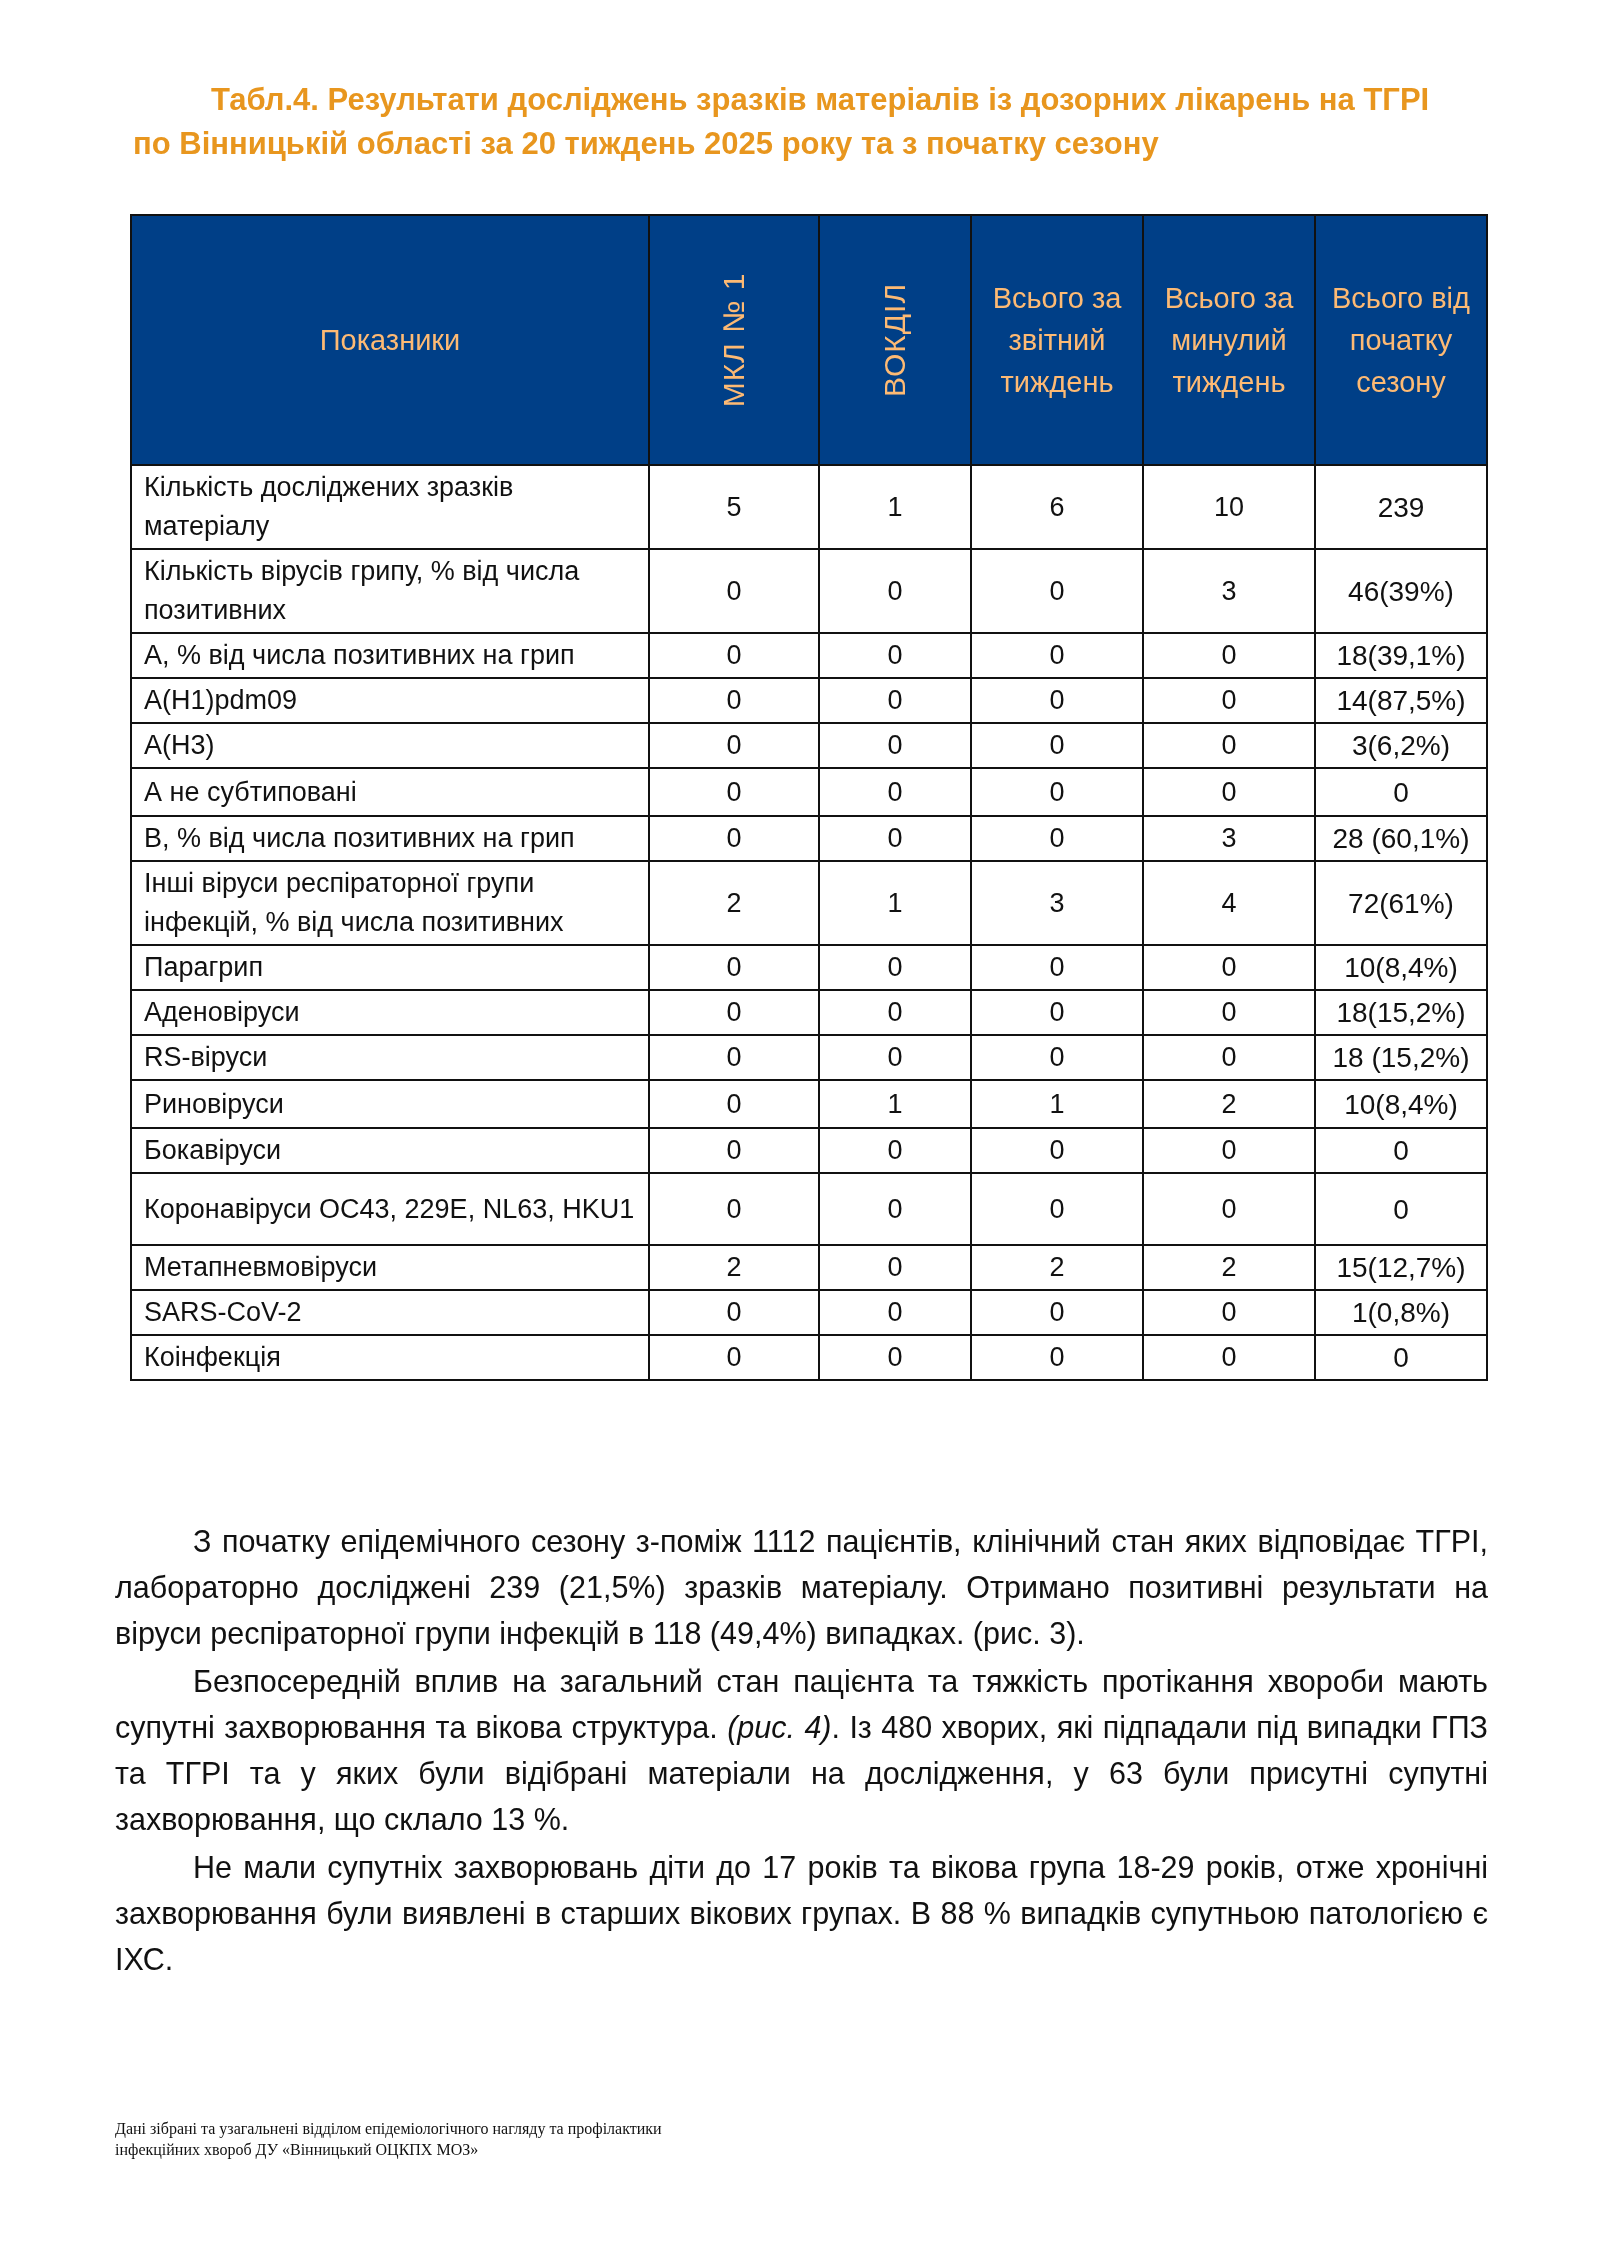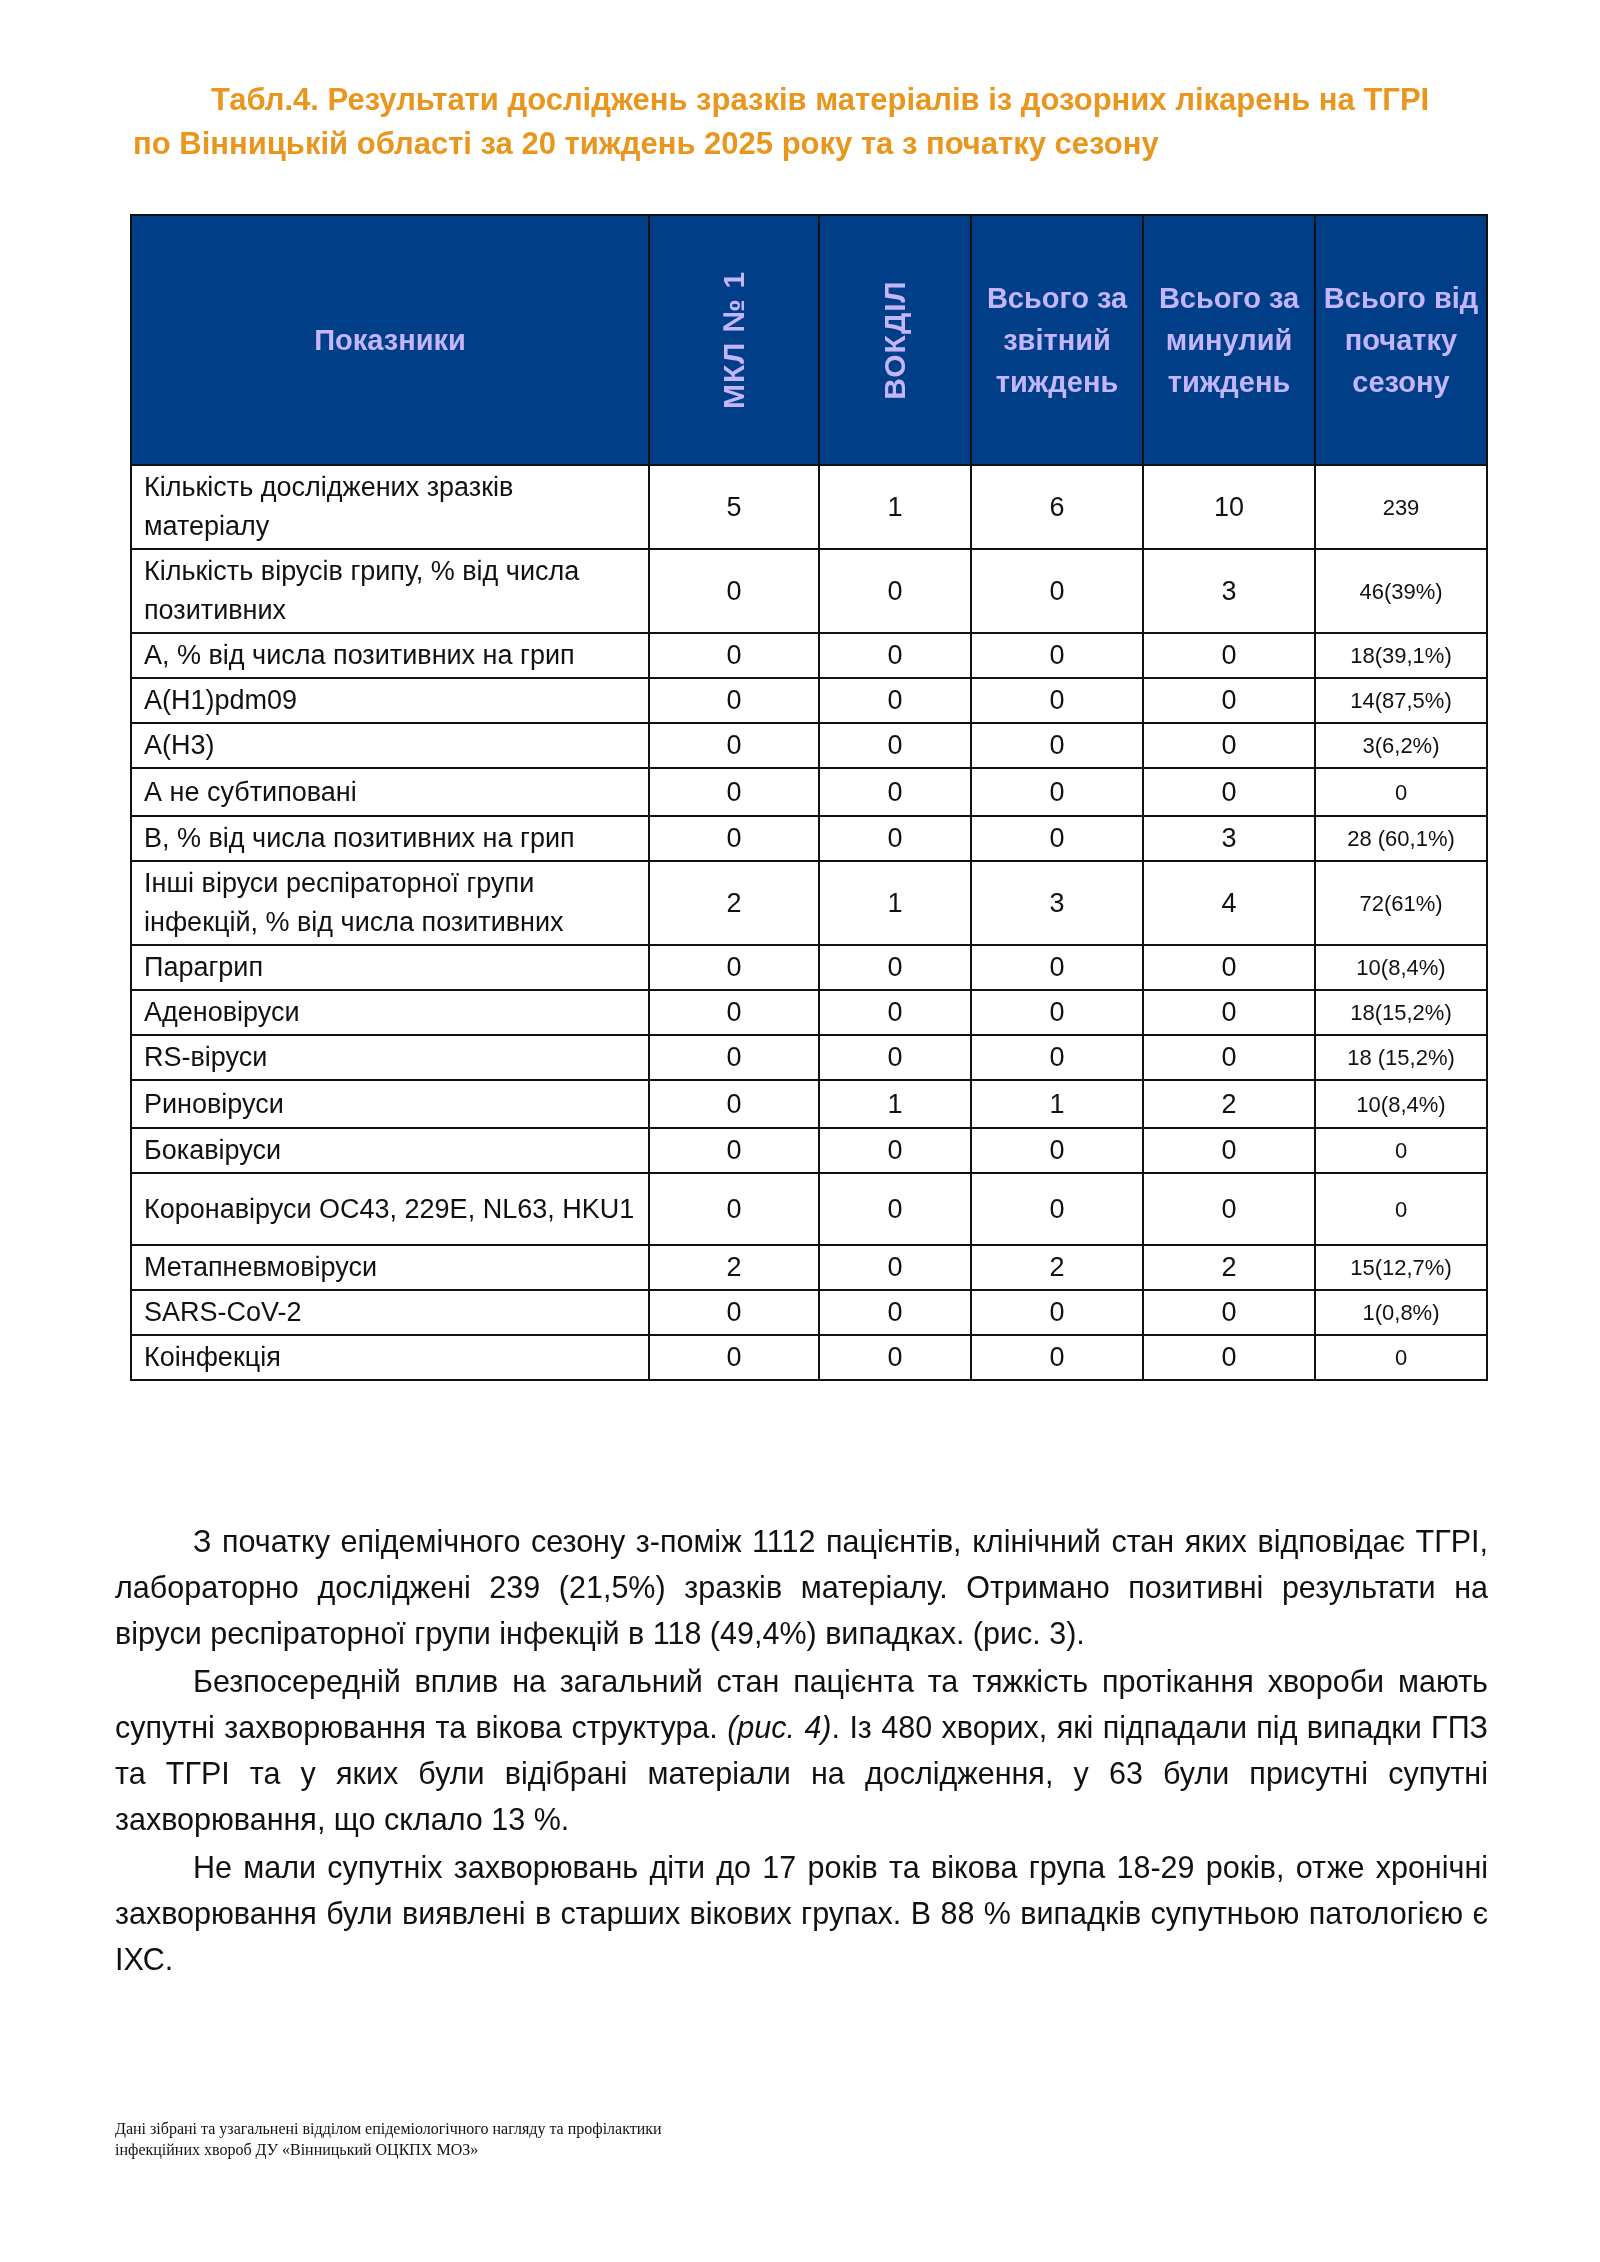--- a/index.html
+++ b/index.html
@@ -6,27 +6,27 @@
   body { width: 1600px; height: 2262px; position: relative; overflow: hidden;
          font-family: "Liberation Sans", "DejaVu Sans", sans-serif; color: #111; }
   .title { position: absolute; left: 133px; top: 78px; width: 1380px;
            color: #e8961e; font-weight: bold; font-size: 31px; line-height: 44px; }
   .title .l1 { display: block; text-indent: 78px; }
   .title .l2 { display: block; }
 
   table.data { position: absolute; left: 130px; top: 214px; width: 1358px;
                border-collapse: collapse; table-layout: fixed; }
   table.data th, table.data td { border: 2px solid #111; }
-  table.data th { background: #003f87; color: #c4b5fd; font-weight: bold;
+  table.data th { background: #003f87; color: #fdba74; font-weight: normal;
                   font-size: 29px; line-height: 42px; height: 248px; padding: 0 4px; text-align: center; }
   table.data th.rot { padding: 0; }
   table.data th.rot span { display: inline-block; transform: rotate(-90deg); white-space: nowrap; font-size: 30px; letter-spacing: 1px; }
   table.data td { font-size: 27px; line-height: 39px; padding: 2px 12px; vertical-align: middle; }
   table.data td.num { text-align: center; padding: 2px 4px; }
-  table.data td.season { font-size: 22px; }
+  table.data td.season { font-size: 28px; }
   col.c0 { width: 518px; } col.c1 { width: 170px; } col.c2 { width: 152px; }
   col.c3 { width: 172px; } col.c4 { width: 172px; } col.c5 { width: 172px; }
 
   .body-text { position: absolute; left: 115px; top: 1518px; width: 1373px;
                font-size: 30.5px; line-height: 46px; text-align: justify; }
   .body-text p { margin: 0 0 2px 0; text-indent: 78px; }
   .footer { position: absolute; left: 115px; top: 2118px; width: 900px;
             font-family: "Liberation Serif", "DejaVu Serif", serif; font-size: 16px; line-height: 21px; color: #111; }
 </style>
 </head>

